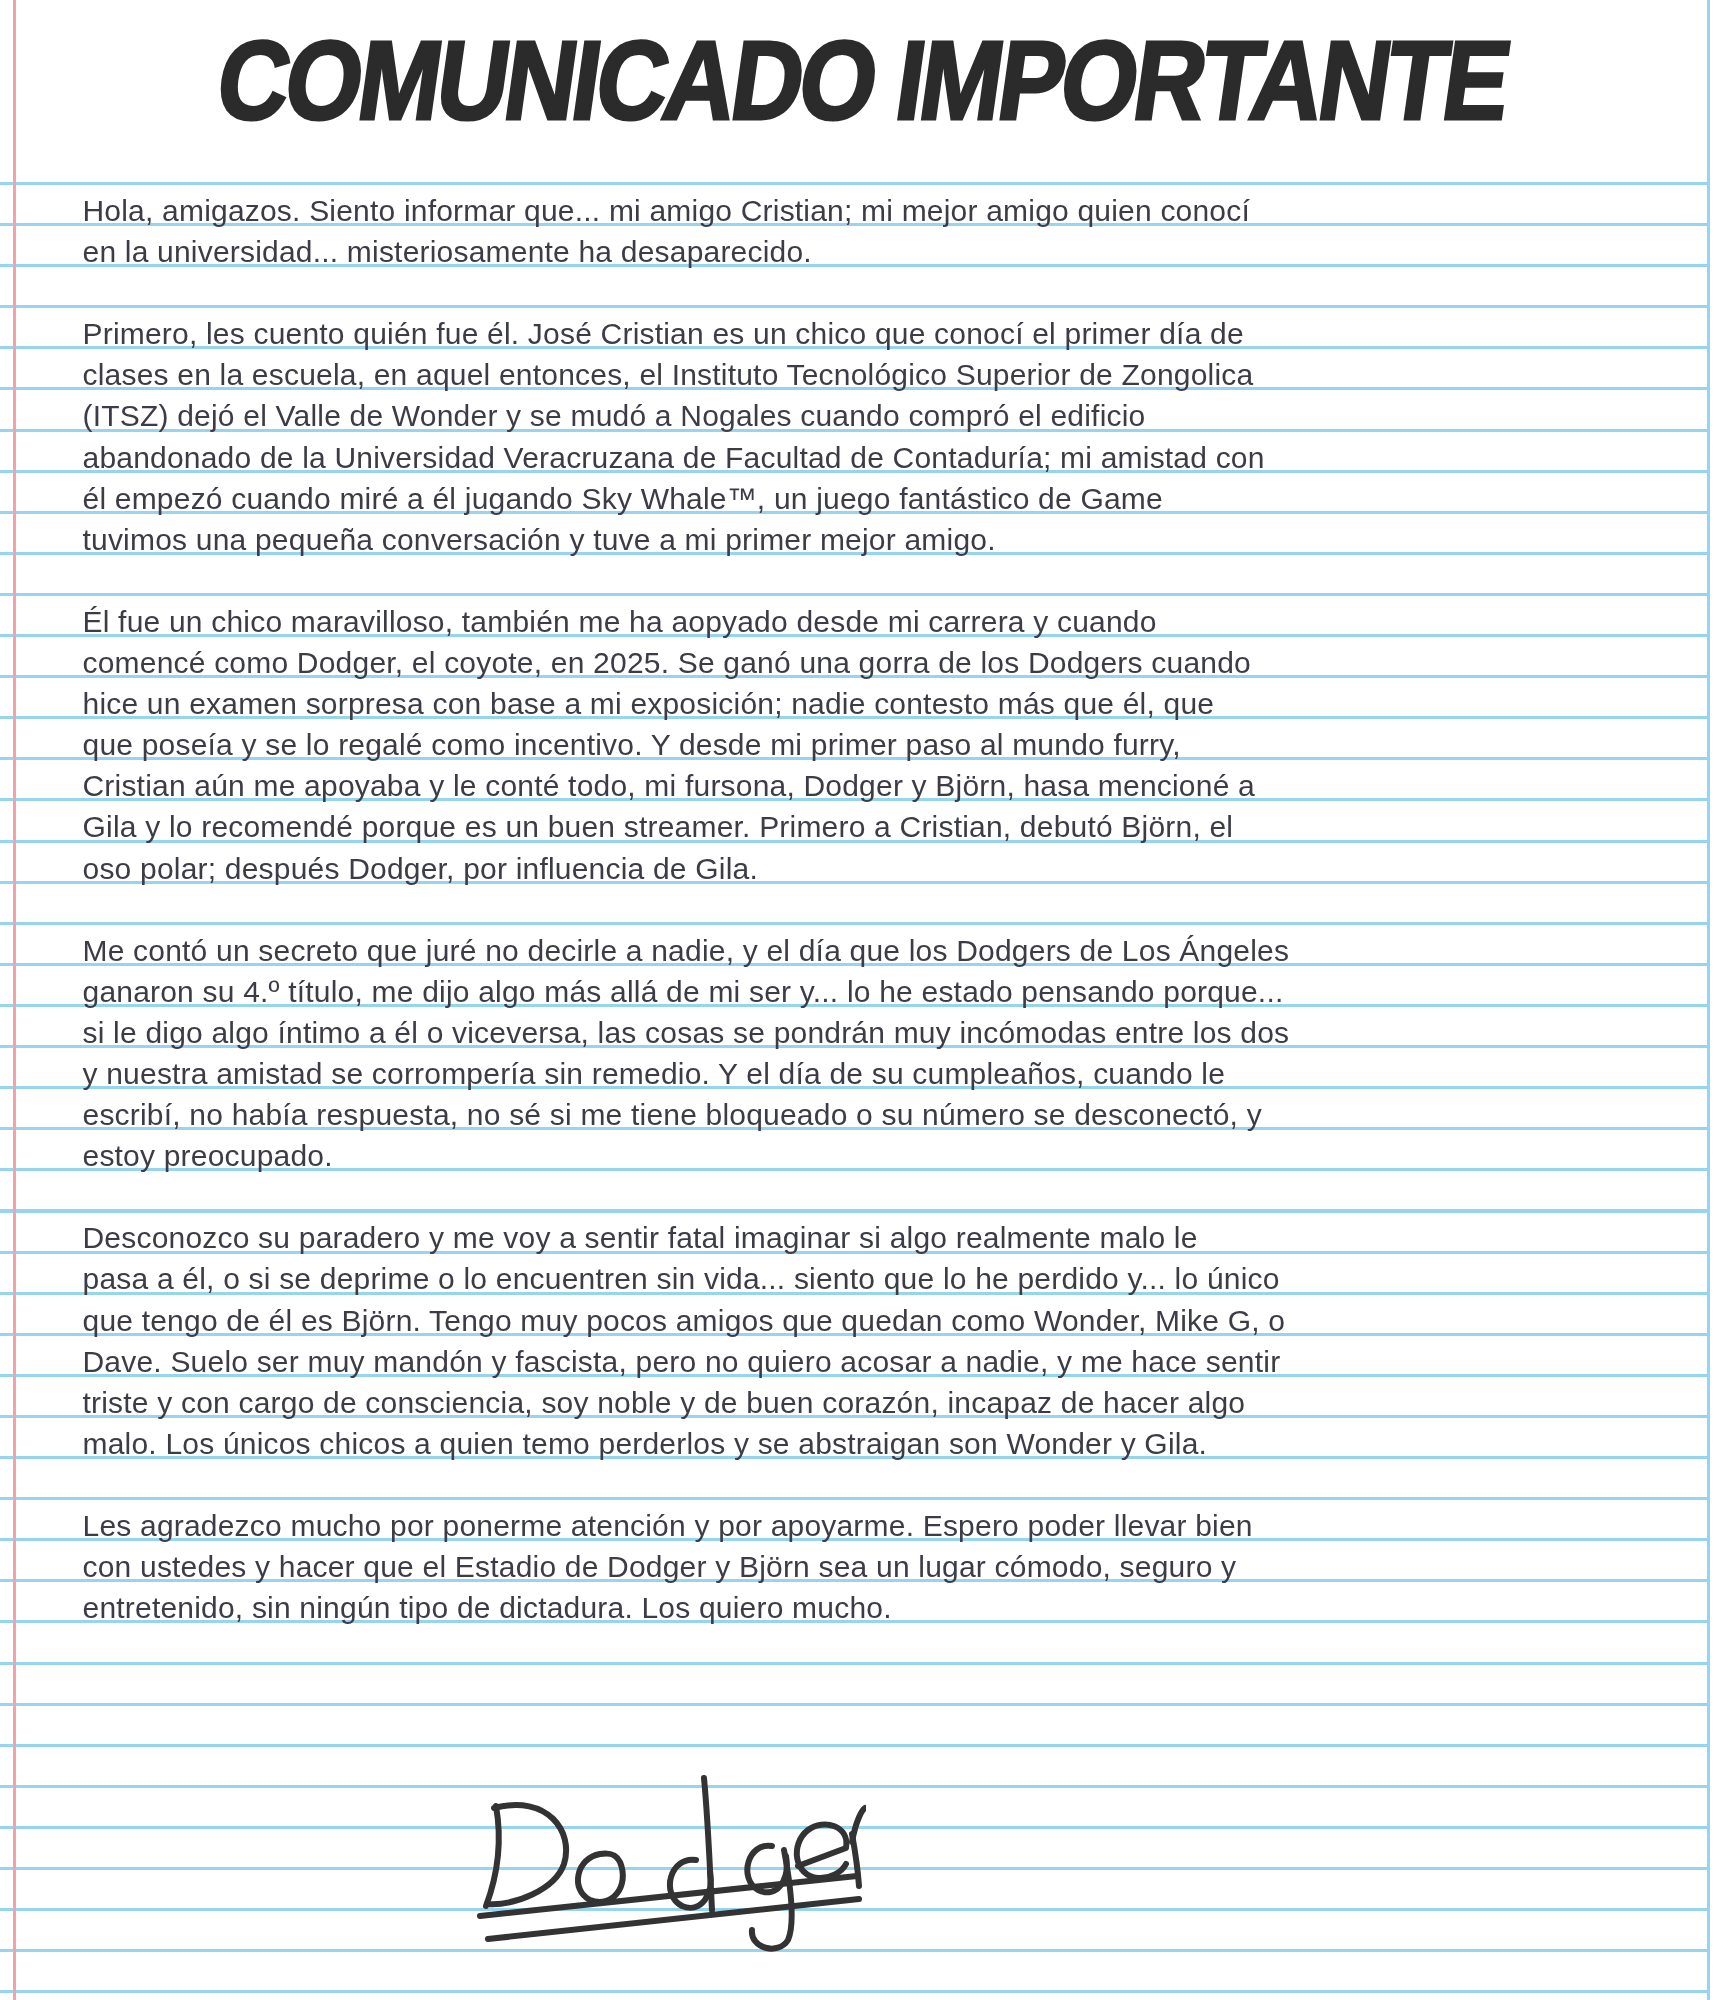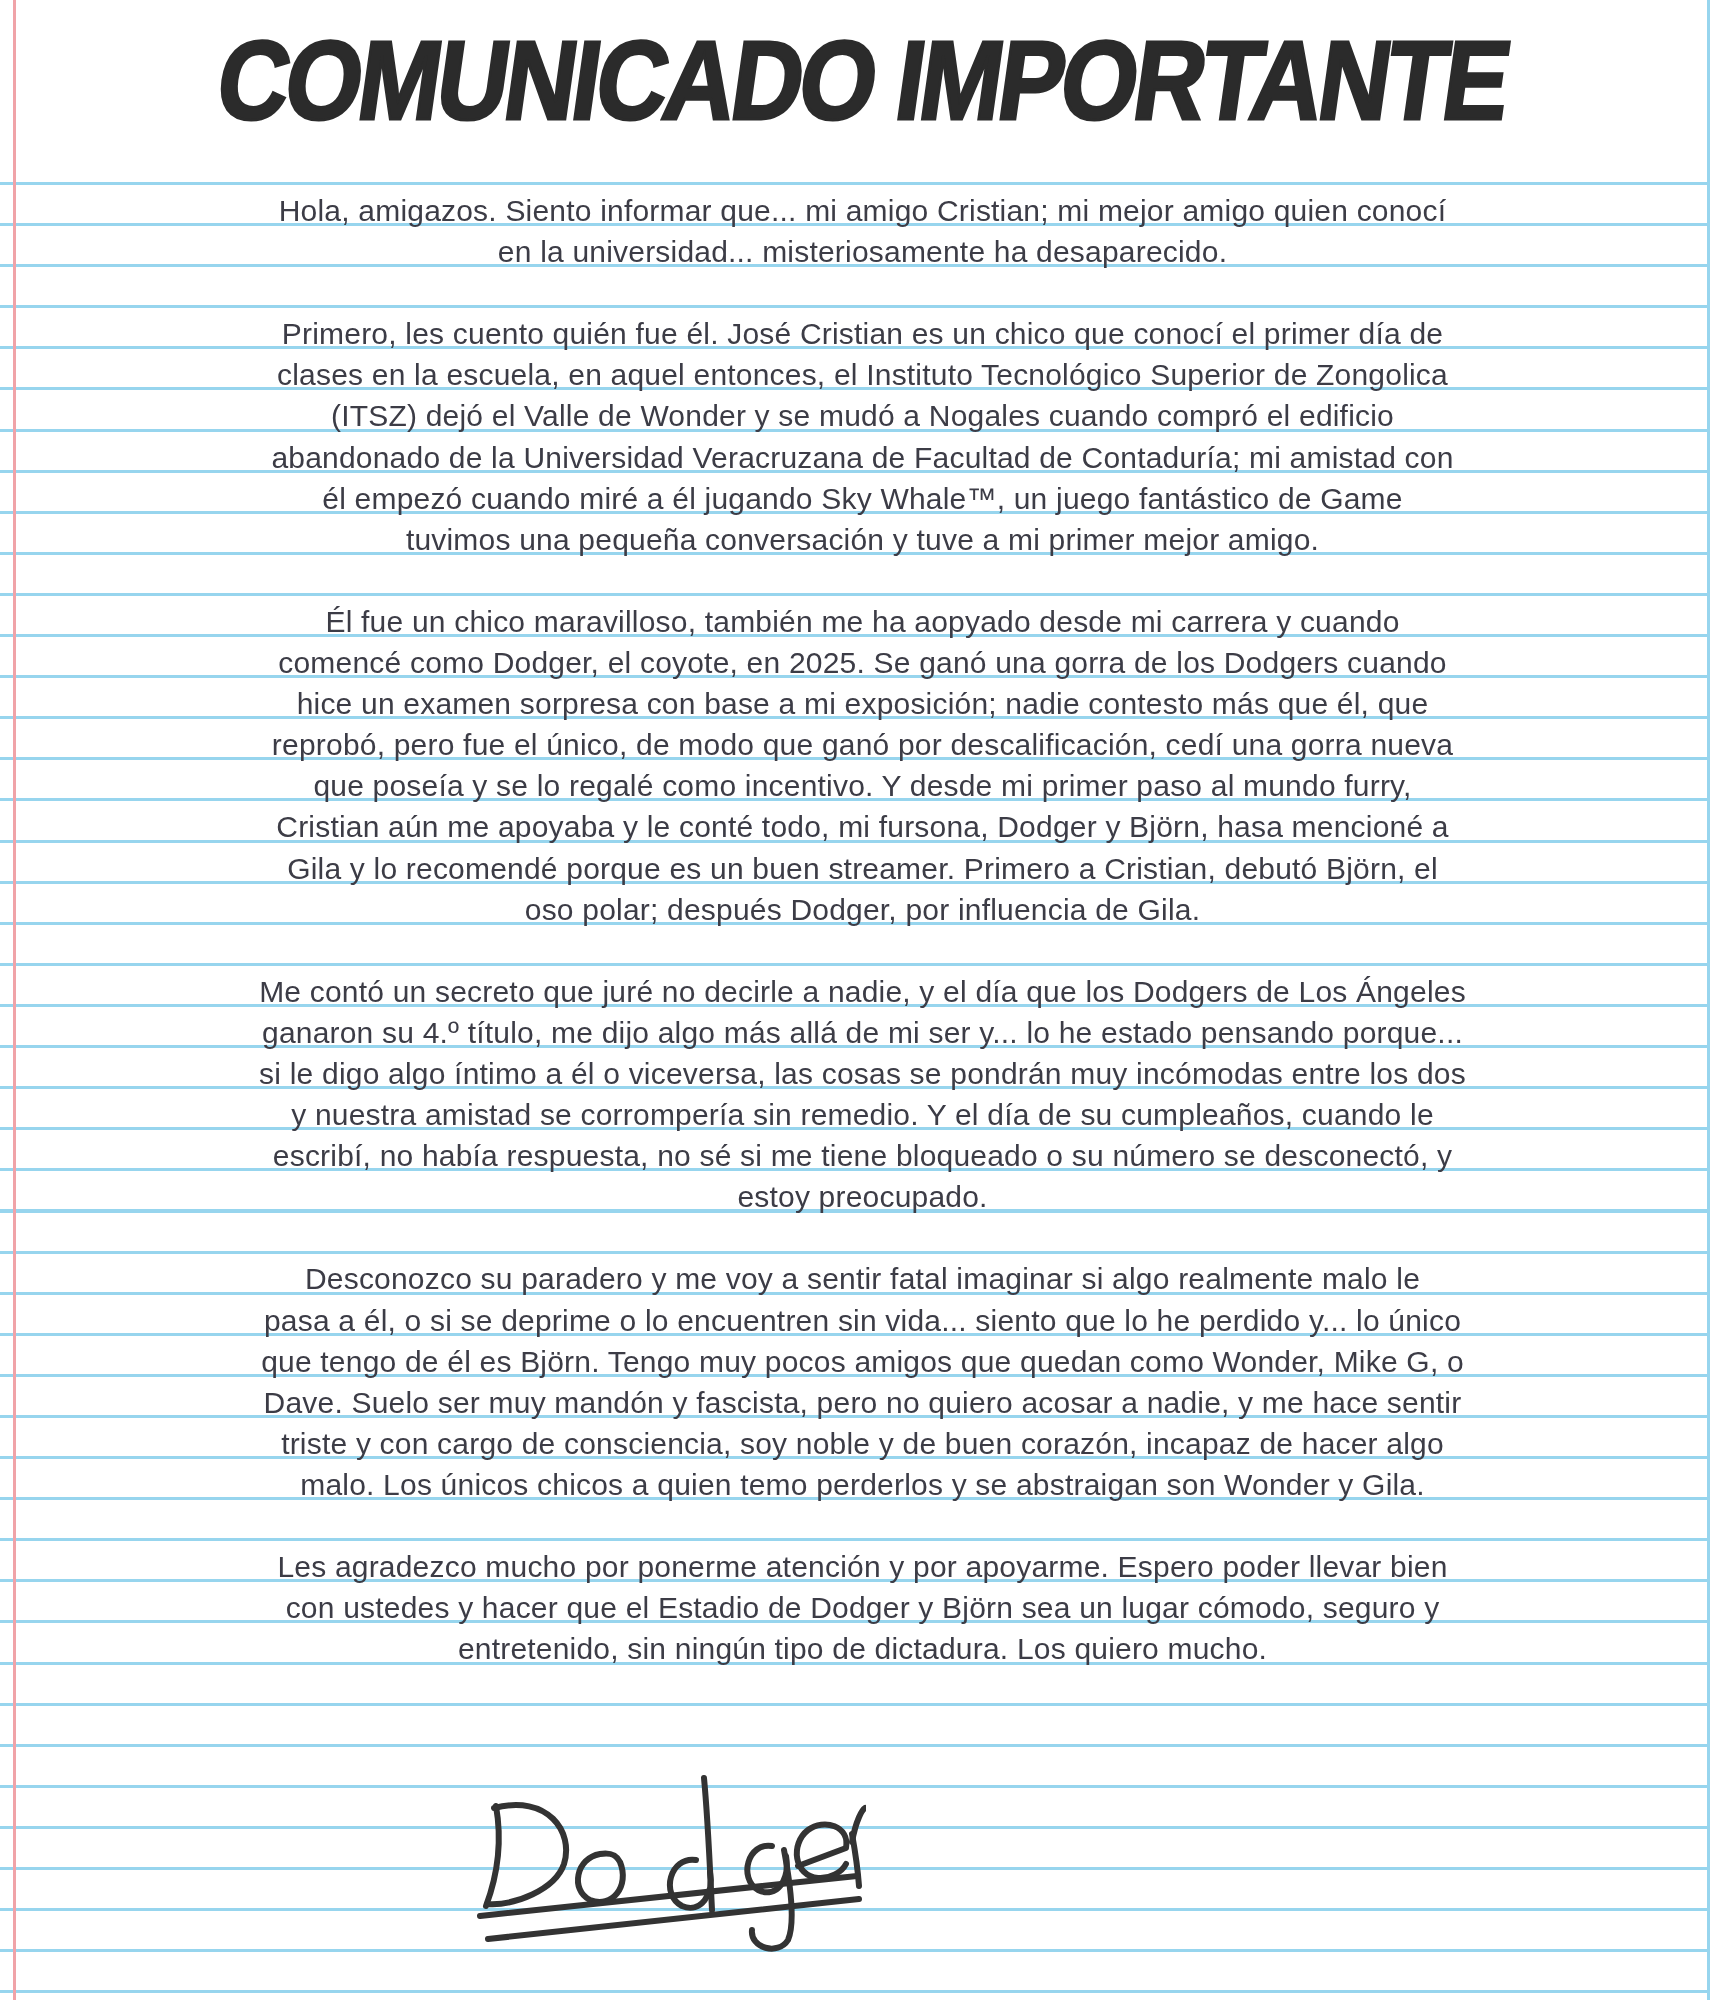--- a/index.html
+++ b/index.html
@@ -53,21 +53,20 @@
     transform: skewX(-8deg) scaleX(0.88);
     -webkit-text-stroke: 3px #2b2b2b;
     white-space: nowrap;
   }
   .letter {
     position: absolute;
     top: 190px;
     left: 50%;
     transform: translateX(-50%);
     width: 1560px;
-    text-align: center;
     color: #3c3c46;
     font-size: 30px;
     line-height: 41.1px;
     letter-spacing: 0.2px;
   }
   .para { margin: 0 0 41.1px 0; }
   .line { display: block; white-space: nowrap; }
   .signature {
     position: absolute;
     left: 466px;
@@ -104,21 +103,20 @@
       <span class="line">clases en la escuela, en aquel entonces, el Instituto Tecnológico Superior de Zongolica</span>
       <span class="line">(ITSZ) dejó el Valle de Wonder y se mudó a Nogales cuando compró el edificio</span>
       <span class="line">abandonado de la Universidad Veracruzana de Facultad de Contaduría; mi amistad con</span>
       <span class="line">él empezó cuando miré a él jugando Sky Whale™, un juego fantástico de Game</span>
       <span class="line">tuvimos una pequeña conversación y tuve a mi primer mejor amigo.</span>
     </div>
     <div class="para">
       <span class="line">Él fue un chico maravilloso, también me ha aopyado desde mi carrera y cuando</span>
       <span class="line">comencé como Dodger, el coyote, en 2025. Se ganó una gorra de los Dodgers cuando</span>
       <span class="line">hice un examen sorpresa con base a mi exposición; nadie contesto más que él, que</span>
-      <span class="line">reprobó, pero fue el único, de modo que ganó por descalificación, cedí una gorra nueva</span>
       <span class="line">que poseía y se lo regalé como incentivo. Y desde mi primer paso al mundo furry,</span>
       <span class="line">Cristian aún me apoyaba y le conté todo, mi fursona, Dodger y Björn, hasa mencioné a</span>
       <span class="line">Gila y lo recomendé porque es un buen streamer. Primero a Cristian, debutó Björn, el</span>
       <span class="line">oso polar; después Dodger, por influencia de Gila.</span>
     </div>
     <div class="para">
       <span class="line">Me contó un secreto que juré no decirle a nadie, y el día que los Dodgers de Los Ángeles</span>
       <span class="line">ganaron su 4.º título, me dijo algo más allá de mi ser y... lo he estado pensando porque...</span>
       <span class="line">si le digo algo íntimo a él o viceversa, las cosas se pondrán muy incómodas entre los dos</span>
       <span class="line">y nuestra amistad se corrompería sin remedio. Y el día de su cumpleaños, cuando le</span>

